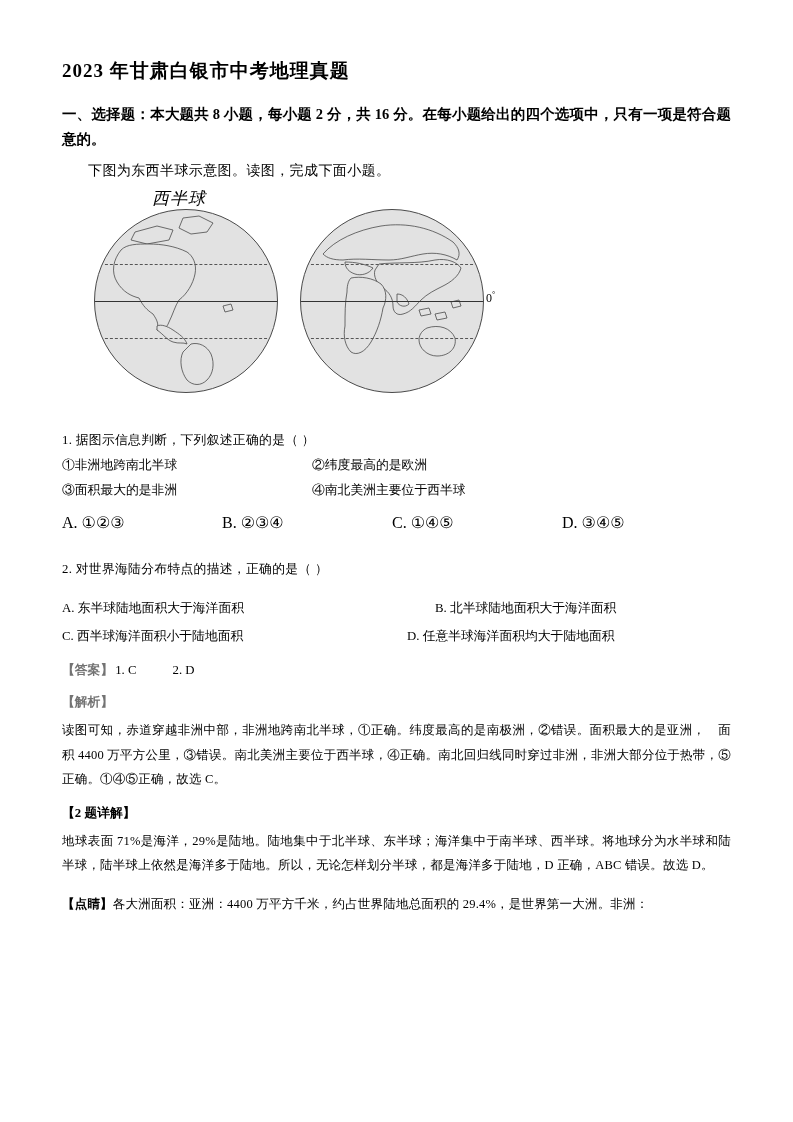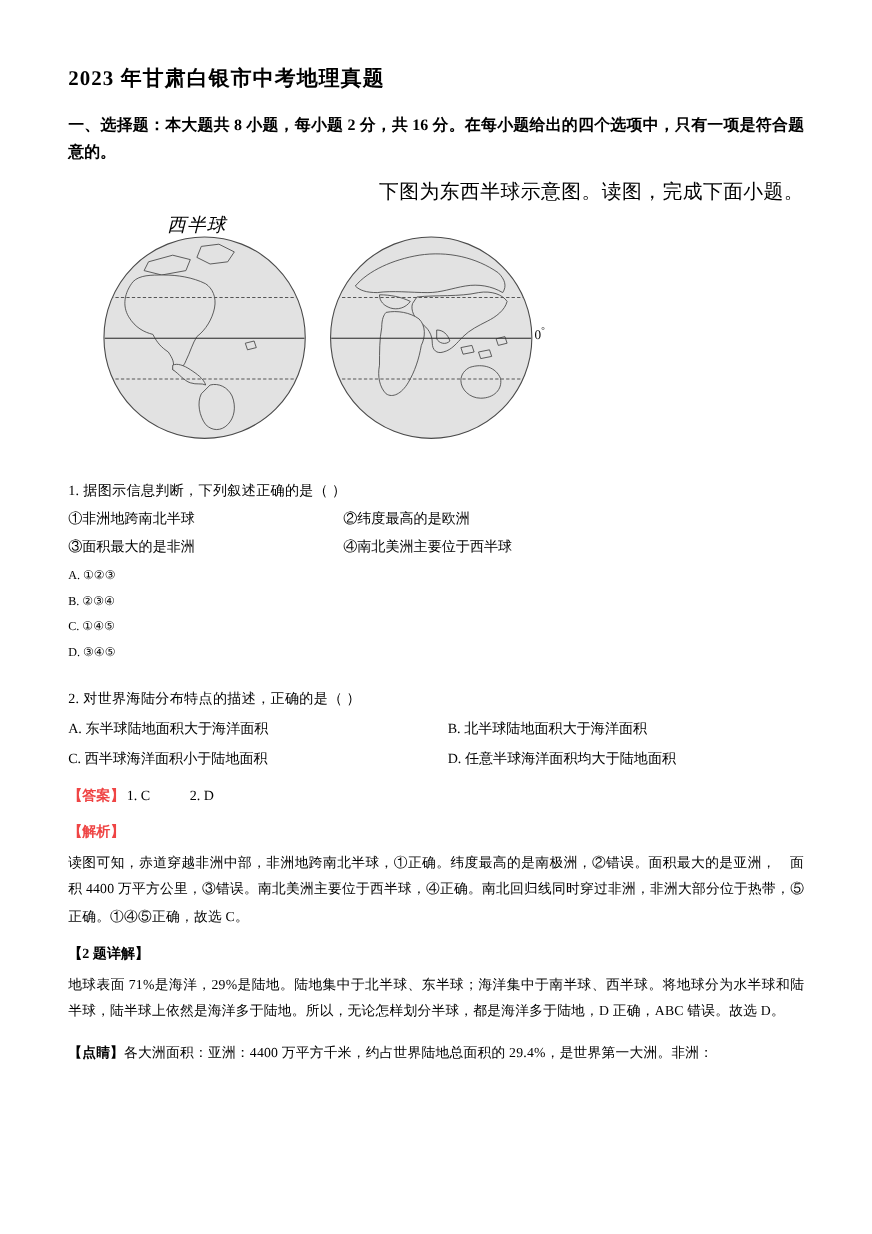--- a/index.html
+++ b/index.html
@@ -30,25 +30,24 @@
     margin: 6px 0 18px 0;
   }
   .section-head {
     font-size: 14.5px;
     font-weight: bold;
     line-height: 1.75;
     margin: 0 0 4px 0;
     text-align: justify;
   }
   .stem-intro {
-    font-size: 18px;
+    font-size: 14px;
     line-height: 1.7;
     margin: 6px 0 4px 26px;
     letter-spacing: 0.4px;
-    text-align: right;
   }
   
   .figure {
     position: relative;
     width: 420px;
     height: 235px;
     margin: 4px 0 6px 24px;
   }
   .hemi-label {
     position: absolute;
@@ -100,42 +99,41 @@
     letter-spacing: 0.3px;
   }
   .opt-2col {
     display: flex;
     font-size: 12.8px;
     line-height: 2.0;
   }
   .opt-2col .c1 { width: 250px; }
   .opt-abcd {
     display: flex;
-    font-size: 11px;
+    font-size: 16px;
     line-height: 2.1;
     margin-top: 2px;
-    flex-direction: column;
   }
   .opt-abcd .c { }
   .opt-abcd .c:nth-child(1) { width: 160px; }
   .opt-abcd .c:nth-child(2) { width: 170px; }
   .opt-abcd .c:nth-child(3) { width: 170px; }
   .opt-2wide {
     display: flex;
     font-size: 12.8px;
     line-height: 2.2;
   }
   .opt-2wide .c1 { width: 345px; }
   .answer-line {
     font-size: 12.8px;
     line-height: 2.1;
     margin-top: 6px;
   }
   .tag {
-    color: #ef4444;
+    color: #737373;
     font-weight: bold;
     text-align: right;
   }
   .ans-val { margin-left: 2px; }
   .ans-val2 { margin-left: 36px; }
   .explain-head {
     font-size: 12.8px;
     font-weight: bold;
     line-height: 2.0;
     margin-top: 10px;
@@ -249,21 +247,21 @@
     <div class="c">B. ②③④</div>
     <div class="c">C. ①④⑤</div>
     <div class="c">D. ③④⑤</div>
   </div>
 
   <div class="q-line" style="margin-top:18px;">
     <span>2.</span>
     <span>对世界海陆分布特点的描述，正确的是（      ）</span>
   </div>
 
-  <div class="opt-2wide" style="margin-top:0;">
+  <div class="opt-2wide" style="margin-top:12px;gap:28px;">
     <div class="c1">A. 东半球陆地面积大于海洋面积</div>
     <div>B. 北半球陆地面积大于海洋面积</div>
   </div>
   <div class="opt-2wide">
     <div class="c1">C. 西半球海洋面积小于陆地面积</div>
     <div>D. 任意半球海洋面积均大于陆地面积</div>
   </div>
 
   <div class="answer-line">
     <span class="tag">【答案】</span><span class="ans-val">1. C</span><span class="ans-val2">2. D</span>

